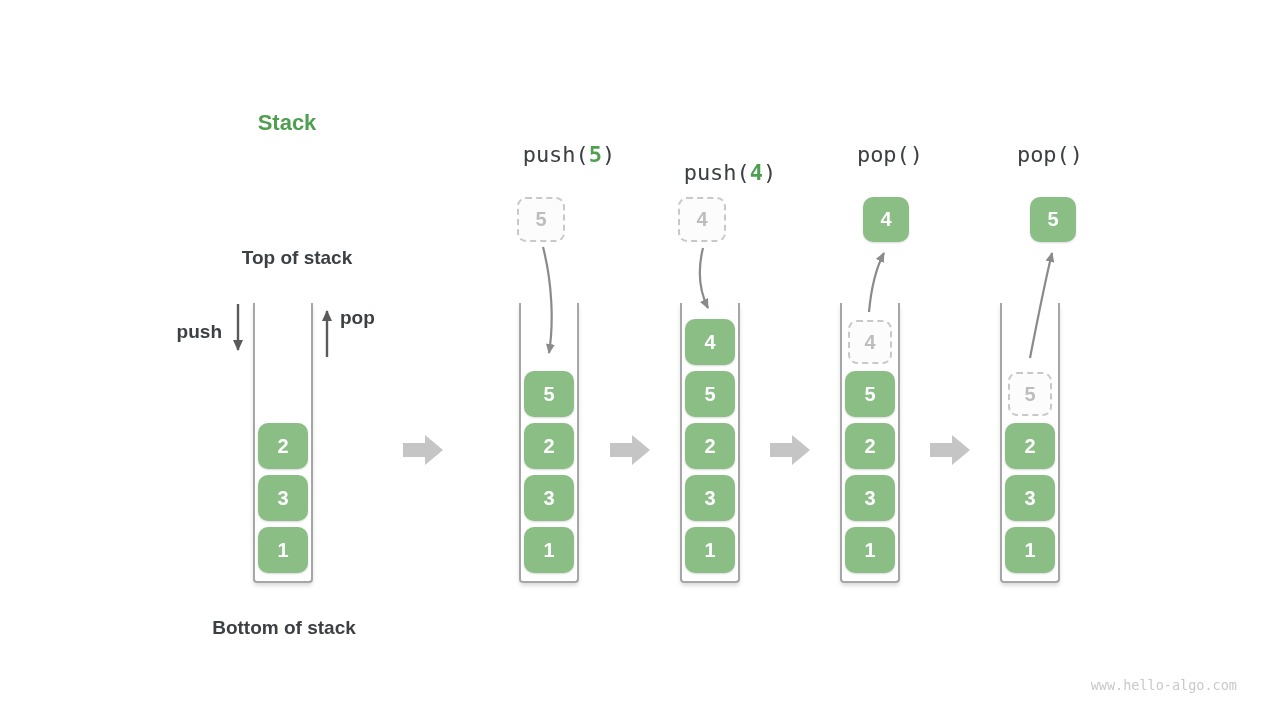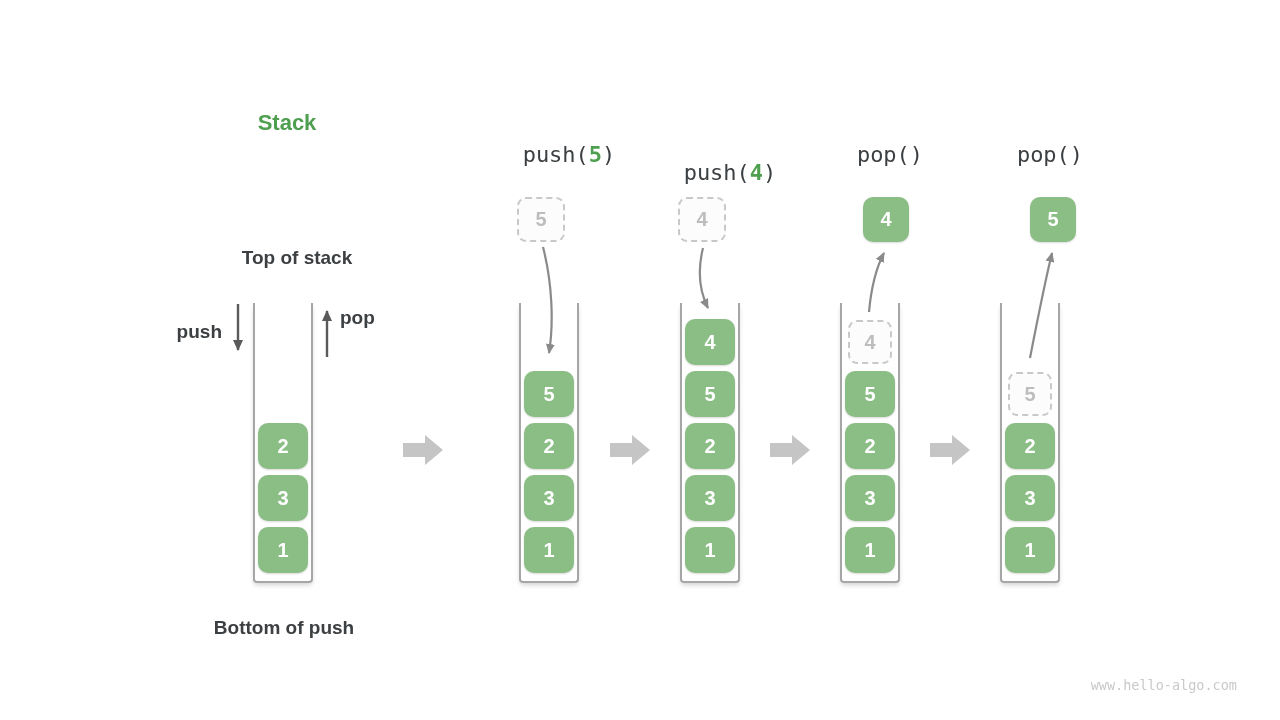--- a/index.html
+++ b/index.html
@@ -56,21 +56,21 @@
 <div id="canvas">
 
   <div class="abs title" style="left:287px;top:110px;">Stack</div>
 
   <div class="abs lbl center-x" style="left:297px;top:247px;">Top of stack</div>
 
   <div class="abs lbl" style="left:120px;top:321px;width:102px;text-align:right;">push</div>
 
   <div class="abs lbl" style="left:340px;top:307px;">pop</div>
 
-  <div class="abs lbl center-x" style="left:284px;top:617px;">Bottom of push</div>
+  <div class="abs lbl center-x" style="left:284px;top:617px;">Bottom of stack</div>
 
   <div id="stacks-layer">
       <div class="abs stack-container" style="left: 253px; top: 303px; width: 60px; height: 280px;"></div>
       <div class="abs cell" style="left: 258px; top: 423px; width: 50px; height: 46px;">2</div>
       <div class="abs cell" style="left: 258px; top: 475px; width: 50px; height: 46px;">3</div>
       <div class="abs cell" style="left: 258px; top: 527px; width: 50px; height: 46px;">1</div>
       <div class="abs stack-container" style="left: 519px; top: 303px; width: 60px; height: 280px;"></div>
       <div class="abs op-header" style="left: 569px; top: 142px; text-align: center;"><span>push(</span><span class="op-arg">5</span><span>)</span></div>
       <div class="abs ghost" style="left: 517px; top: 197px; width: 48px; height: 45px;">5</div>
       <div class="abs cell" style="left: 524px; top: 371px; width: 50px; height: 46px;">5</div>

